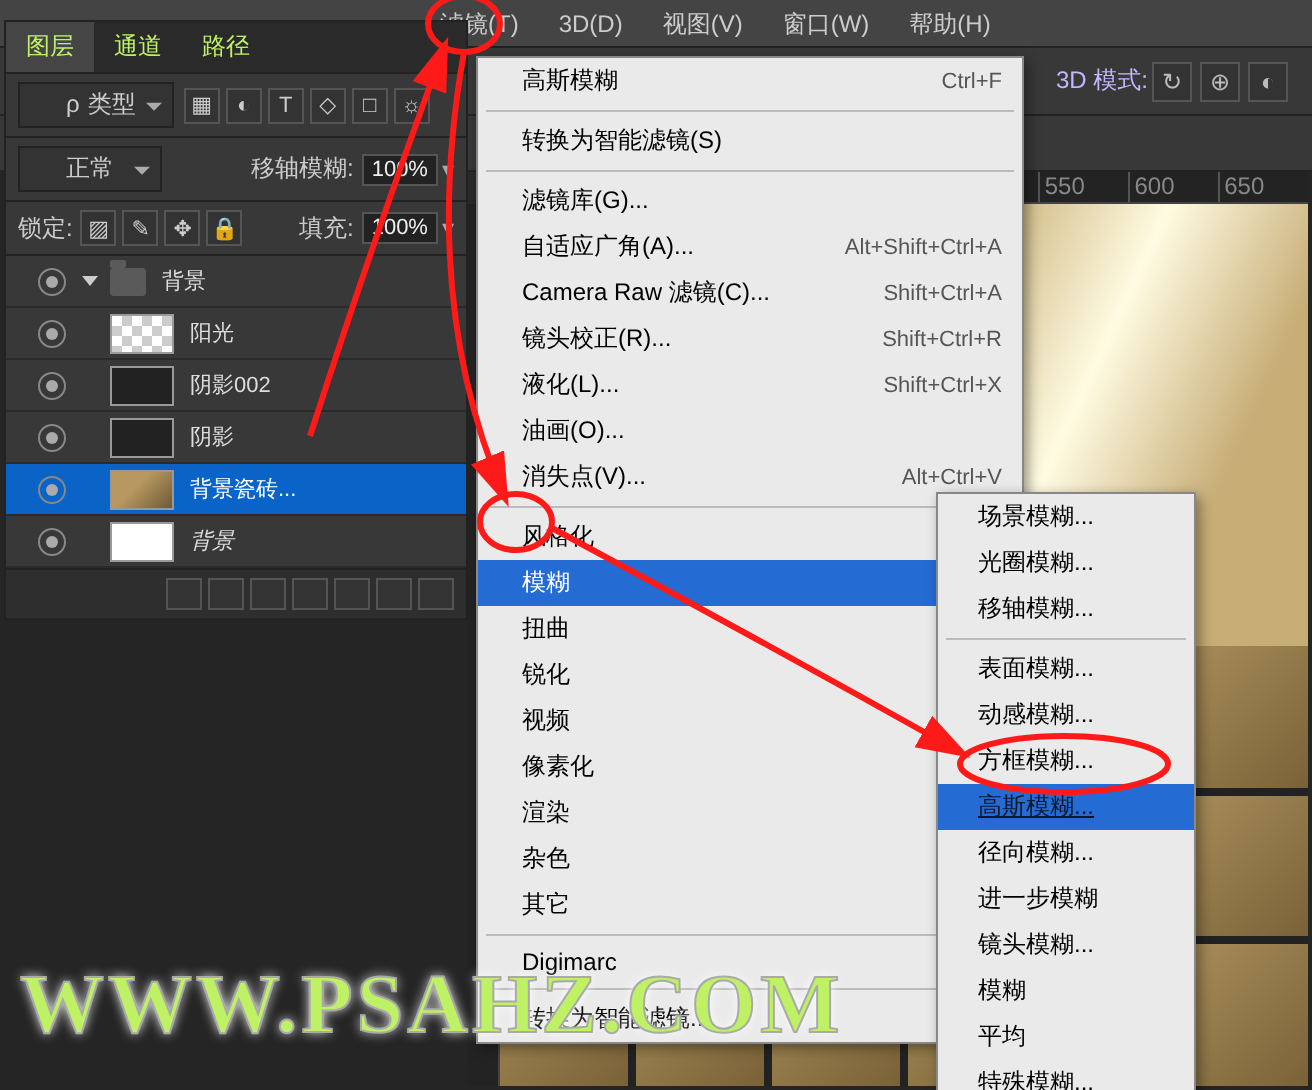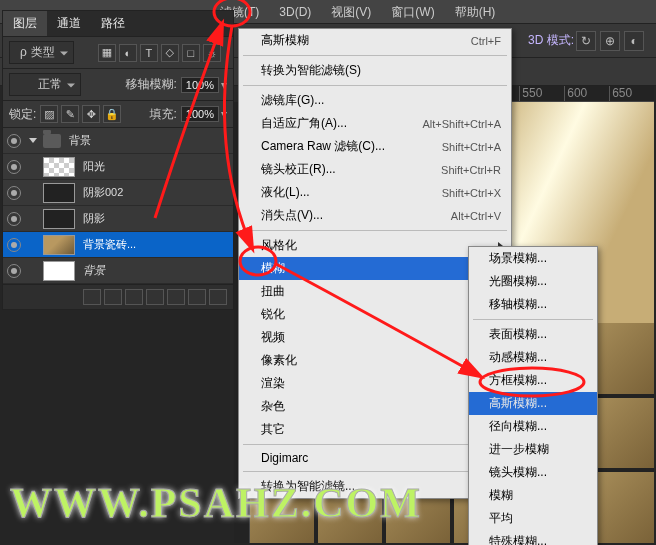--- a/index.html
+++ b/index.html
@@ -1,35 +1,35 @@
 <!DOCTYPE html>
 <html><head>
 <meta charset="utf-8">
 <style>
 * { margin: 0; padding: 0; box-sizing: border-box; font-family: "Microsoft YaHei", Arial, sans-serif; font-size: 12px; }
 body { background: #252525; color: #ccc; width: 656px; height: 545px; overflow: hidden; position: relative; }
 .menubar { background: #444; border-bottom: 1px solid #222; height: 24px; display: flex; align-items: center; padding-left: 210px; }
 .menubar span { padding: 0 10px; color: #ccc; line-height: 24px; cursor: default; }
 .toolbar { background: #383838; height: 34px; display: flex; align-items: center; padding: 0 10px; border-bottom: 1px solid #222; }
-.tb-select { background: #333; border: 1px solid #222; color: #ccc; padding: 2px 18px 2px 10px; margin-right: 24px; position: relative; }
+.tb-select { background: #333; border: 1px solid #222; color: #ccc; padding: 2px 18px 2px 23px; margin-right: 5px; position: relative; }
 .tb-select::after { content: ""; position: absolute; right: 5px; top: 50%; width: 0; height: 0; border-left: 4px solid transparent; border-right: 4px solid transparent; border-top: 4px solid #aaa; transform: translateY(-40%); }
 .tb-icon { width: 20px; height: 20px; border: 1px solid #555; background: #333; margin: 0 2px; display: inline-flex; align-items: center; justify-content: center; color: #bbb; }
 .tb-label { margin-left: 18px; color: #c4b5fd; }
 .second-bar { background: #383838; height: 28px; display: flex; align-items: center; padding: 0 14px; border-bottom: 1px solid #222; }
 .layers-panel { position: absolute; left: 2px; top: 10px; width: 232px; background: #383838; border: 1px solid #222; z-index: 3; }
 .panel-head { display: flex; border-bottom: 1px solid #222; background: #2a2a2a; }
-.panel-head span { padding: 4px 10px; color: #e5e5e5; font-family: Liberation Serif, serif; }
+.panel-head span { padding: 4px 10px; color: #bef264; font-family: Liberation Serif, serif; }
 .panel-head span.active { background: #454545; }
 .panel-row1 { display: flex; align-items: center; padding: 4px 6px; background: #383838; border-bottom: 1px solid #222; }
 .small-icon { width: 18px; height: 18px; background: #333; border: 1px solid #555; margin-right: 3px; display: inline-flex; align-items: center; justify-content: center; font-size: 11px; }
-.panel-row2 { display: flex; align-items: center; padding: 4px 6px; background: #383838; border-bottom: 1px solid #222; text-align: right; }
+.panel-row2 { display: flex; align-items: center; padding: 4px 6px; background: #383838; border-bottom: 1px solid #222; }
 .panel-row3 { display: flex; align-items: center; padding: 4px 6px; background: #383838; border-bottom: 1px solid #222; }
 .pct { background: #222; padding: 1px 4px; border: 1px solid #555; color: #eee; margin-left: 4px; font-size: 11px; }
 .layer-list { background: #383838; }
-.layer { display: flex; align-items: center; height: 26px; border-bottom: 1px solid #2a2a2a; padding: 0 4px; }
+.layer { display: flex; align-items: center; height: 26px; border-bottom: 1px solid #2a2a2a; padding: 0 16px; }
 .layer.selected { background: #0a64c8; }
 .eye { width: 14px; height: 14px; border: 1px solid #888; border-radius: 50%; margin-right: 8px; position: relative; }
 .eye::after { content: ""; position: absolute; left: 3px; top: 3px; width: 6px; height: 6px; background: #aaa; border-radius: 50%; }
 .thumb { width: 32px; height: 20px; background: #888; margin-right: 8px; border: 1px solid #999; }
 .thumb.checker { background: repeating-conic-gradient(#ccc 0 25%, #fff 0 50%) 0 0/10px 10px; }
 .thumb.dark { background: #222; }
 .thumb.img { background: linear-gradient(135deg,#b89860 40%,#6e5a38); }
 .thumb.white { background: #fff; }
 .folder-icon { width: 18px; height: 14px; background: #5a5a5a; margin-right: 8px; position: relative; border-radius: 2px; }
 .folder-icon::before { content: ""; position: absolute; top: -4px; left: 0; width: 8px; height: 4px; background: #5a5a5a; border-radius: 1px; }
@@ -43,21 +43,21 @@
 .menu1 { position: absolute; left: 238px; top: 28px; width: 274px; background: #eaeaea; border: 1px solid #888; box-shadow: 2px 2px 6px rgba(0,0,0,.4); z-index: 5; color: #000; }
 .menu1 .mi { padding: 3px 10px 3px 22px; display: flex; justify-content: space-between; align-items: center; position: relative; }
 .menu1 .mi.sel { background: #246bd4; color: #fff; }
 .menu1 .sep { height: 1px; background: #bbb; margin: 3px 4px; }
 .menu1 .shortcut { color: #555; font-size: 11px; }
 .menu1 .sub::after { content: ""; position: absolute; right: 8px; width: 0; height: 0; border-top: 4px solid transparent; border-bottom: 4px solid transparent; border-left: 5px solid #333; }
 .menu1 .mi.sel.sub::after { border-left-color: #fff; }
 
 .menu2 { position: absolute; left: 468px; top: 246px; width: 130px; background: #eaeaea; border: 1px solid #888; box-shadow: 2px 2px 6px rgba(0,0,0,.4); z-index: 5; color: #000; }
 .menu2 .mi { padding: 3px 10px 3px 20px; }
-.menu2 .mi.sel { background: #246bd4; color: #e5e5e5; }
+.menu2 .mi.sel { background: #246bd4; color: #0f172a; text-decoration: underline; }
 .menu2 .sep { height: 1px; background: #bbb; margin: 3px 4px; }
 
 .canvas-bg { position: absolute; left: 234px; top: 86px; right: 2px; bottom: 2px; background: #2a2a2a; }
 .ruler-h { position: absolute; top: 0; left: 16px; right: 0; height: 16px; background: #232323; border-bottom: 1px solid #444; color: #888; font-size: 9px; display: flex; }
 .ruler-h span { width: 50px; border-left: 1px solid #555; padding-left: 2px; }
 .ruler-v { position: absolute; top: 16px; left: 0; width: 16px; bottom: 0; background: #232323; border-right: 1px solid #444; }
 .canvas { position: absolute; left: 16px; top: 16px; right: 0; bottom: 0; background: linear-gradient(115deg,#7d6a42 0%, #c9b077 40%, #fffbe2 55%, #c7ad76 70%); }
 .tiles { position: absolute; left: 0; bottom: 0; right: 0; height: 220px; display: grid; grid-template-columns: repeat(6,1fr); grid-template-rows: repeat(3,1fr); gap: 4px; background: #222; }
 .tile { background: linear-gradient(135deg,#a88e5a,#7a6238); }
 
@@ -236,20 +236,23 @@
     </div>
   <div class="mi">
       <span>镜头校正(R)...</span>
       <span class="shortcut">Shift+Ctrl+R</span>
     </div>
   <div class="mi">
       <span>液化(L)...</span>
       <span class="shortcut">Shift+Ctrl+X</span>
     </div>
   <div class="mi">
+      <span>油画(O)...</span>
+    </div>
+  <div class="mi">
       <span>消失点(V)...</span>
       <span class="shortcut">Alt+Ctrl+V</span>
     </div>
   <div class="sep"></div>
   <div class="mi sub">
       <span>风格化</span>
     </div>
   <div class="mi sub sel">
       <span>模糊</span>
     </div>

